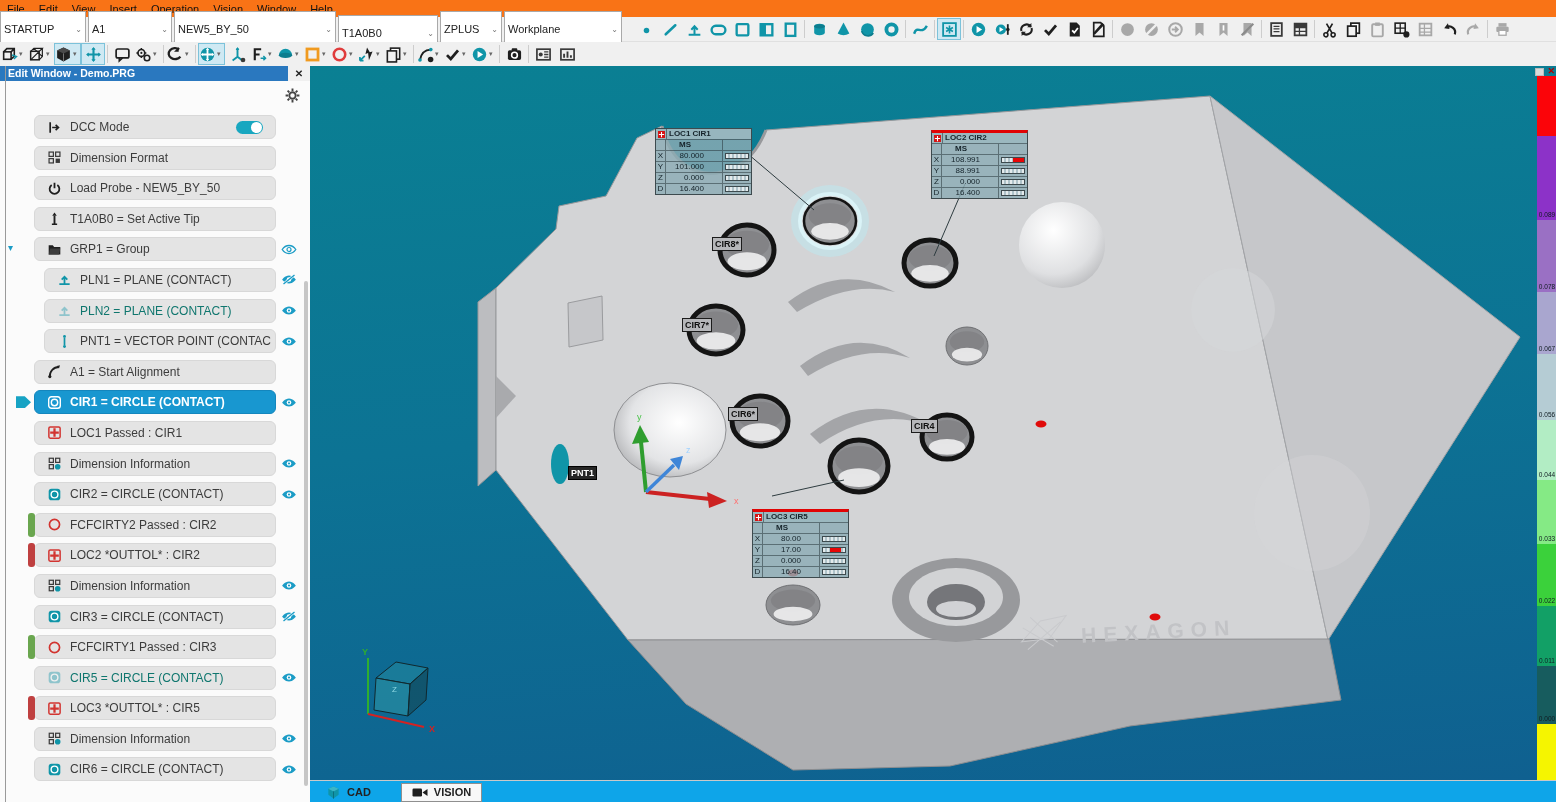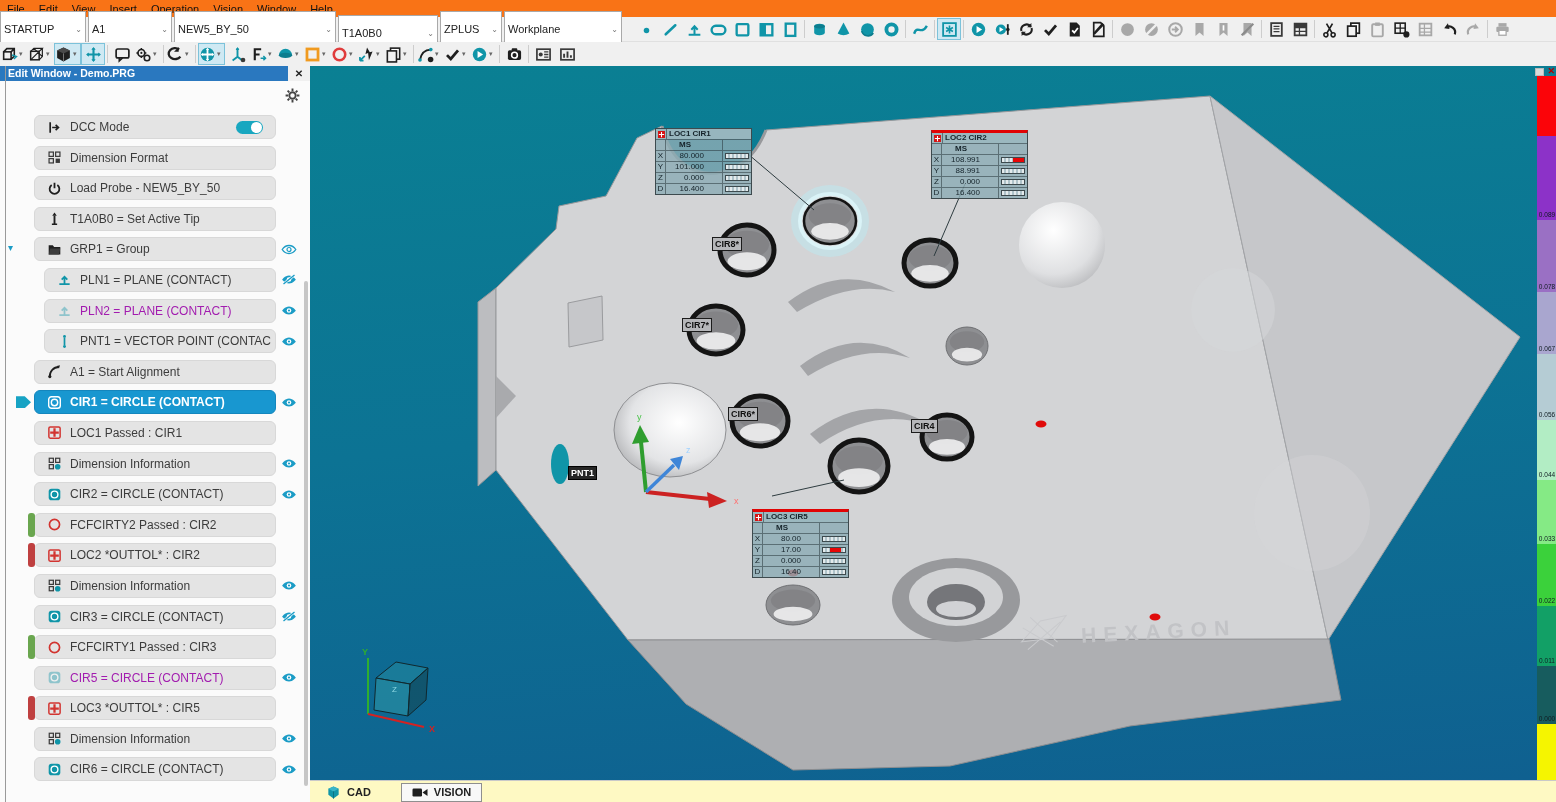--- a/index.html
+++ b/index.html
@@ -35,21 +35,21 @@
                color:#222;font-size:10px;font-weight:bold;text-align:center;line-height:15px;}
   #panel-gear{position:absolute;top:21px;right:9px;width:17px;height:17px;}
   #ew-items{position:absolute;left:4px;right:8px;top:49px;bottom:0;display:flex;
             flex-direction:column;gap:6.6px;overflow:hidden;}
   .ewrow{position:relative;height:24px;flex:none;display:flex;align-items:center;}
   .pill{flex:1;height:24px;background:#e4e4e4;border:1px solid #d8d8d8;border-radius:6px;
         display:flex;align-items:center;padding:0 12px;margin-left:30px;box-sizing:border-box;
         font-size:12px;color:#3c3c3c;white-space:nowrap;overflow:hidden;}
   .ewrow.ind .pill{margin-left:40px;}
   .pill .picon{width:16px;height:16px;margin-right:7px;flex:none;display:flex;align-items:center;}
-  .ewrow.faded .pill{color:#a21caf;}
+  .ewrow.faded .pill{color:#0f766e;}
   .ewrow.faded .picon{opacity:.4;}
   .ewrow.sel .pill{background:#1897d0;border-color:#1486bd;color:#fff;font-weight:bold;}
   .eyeslot{width:26px;flex:none;display:flex;justify-content:center;align-items:center;}
   .lbar{position:absolute;left:24px;top:0;width:7px;height:24px;border-radius:3px;}
   .lbar.green{background:#6aa64f;}
   .lbar.red{background:#bf4040;}
   .twisty{position:absolute;left:4px;top:5px;color:#1b9cc6;font-size:10px;}
   .marker{position:absolute;left:12px;top:6px;width:15px;height:12px;background:#17a3c4;
           clip-path:polygon(0 0,58% 0,100% 50%,58% 100%,0 100%);}
   .toggle{margin-left:auto;width:27px;height:13px;border-radius:7px;background:#18a7c0;position:relative;flex:none;}
@@ -79,21 +79,21 @@
   .feat{position:absolute;font-size:9px;line-height:12px;font-weight:bold;padding:0 2px;
         background:#b6b7ba;border:1px solid #1c1c1c;color:#101010;white-space:nowrap;}
   .feat.dark{background:#262626;color:#fff;border-color:#000;}
   
   #colorbar{position:absolute;right:0;top:0;width:19px;height:714px;}
   .cband{position:absolute;left:0;width:19px;}
   .clab{position:absolute;left:-2px;width:24px;font-size:6.5px;line-height:7px;color:#101c22;text-align:center;}
   #cb-close{position:absolute;top:1px;right:1px;font-size:9px;font-weight:bold;color:#b00000;line-height:9px;}
   #cb-box{position:absolute;top:2px;right:12px;width:7px;height:6px;background:#d9d9d9;border:1px solid #bbb;}
   
-  #tabbar{position:absolute;left:310px;top:780px;width:1246px;height:22px;background:#fef9c3;
+  #tabbar{position:absolute;left:310px;top:780px;width:1246px;height:22px;background:#0ea5e9;
           border-top:1px solid #c9c9c9;display:flex;align-items:center;font-size:11px;color:#222;}
   .tab{display:flex;align-items:center;gap:6px;font-weight:bold;}
   #tab-cad{margin-left:16px;}
   #tab-vision{margin-left:30px;border:1px solid #8f8f8f;background:#f8f8f8;height:19px;
               padding:0 10px;box-sizing:border-box;}
 </style>
 </head>
 <body>
 
 <div id="app">

